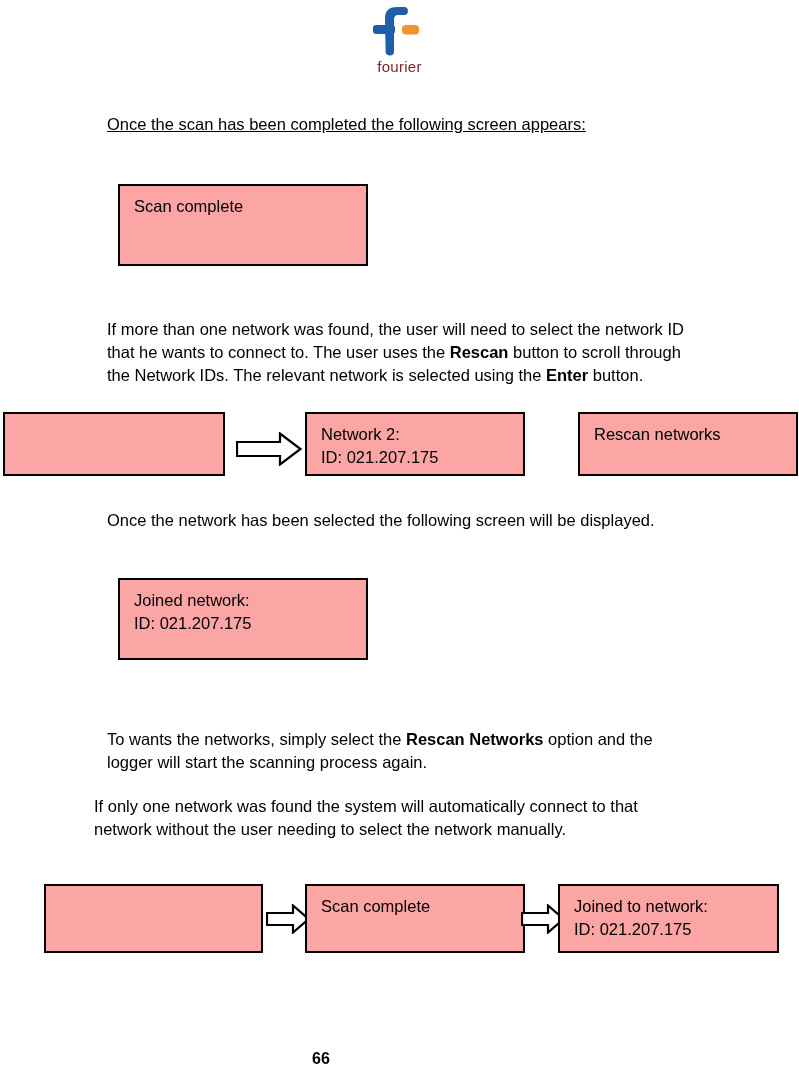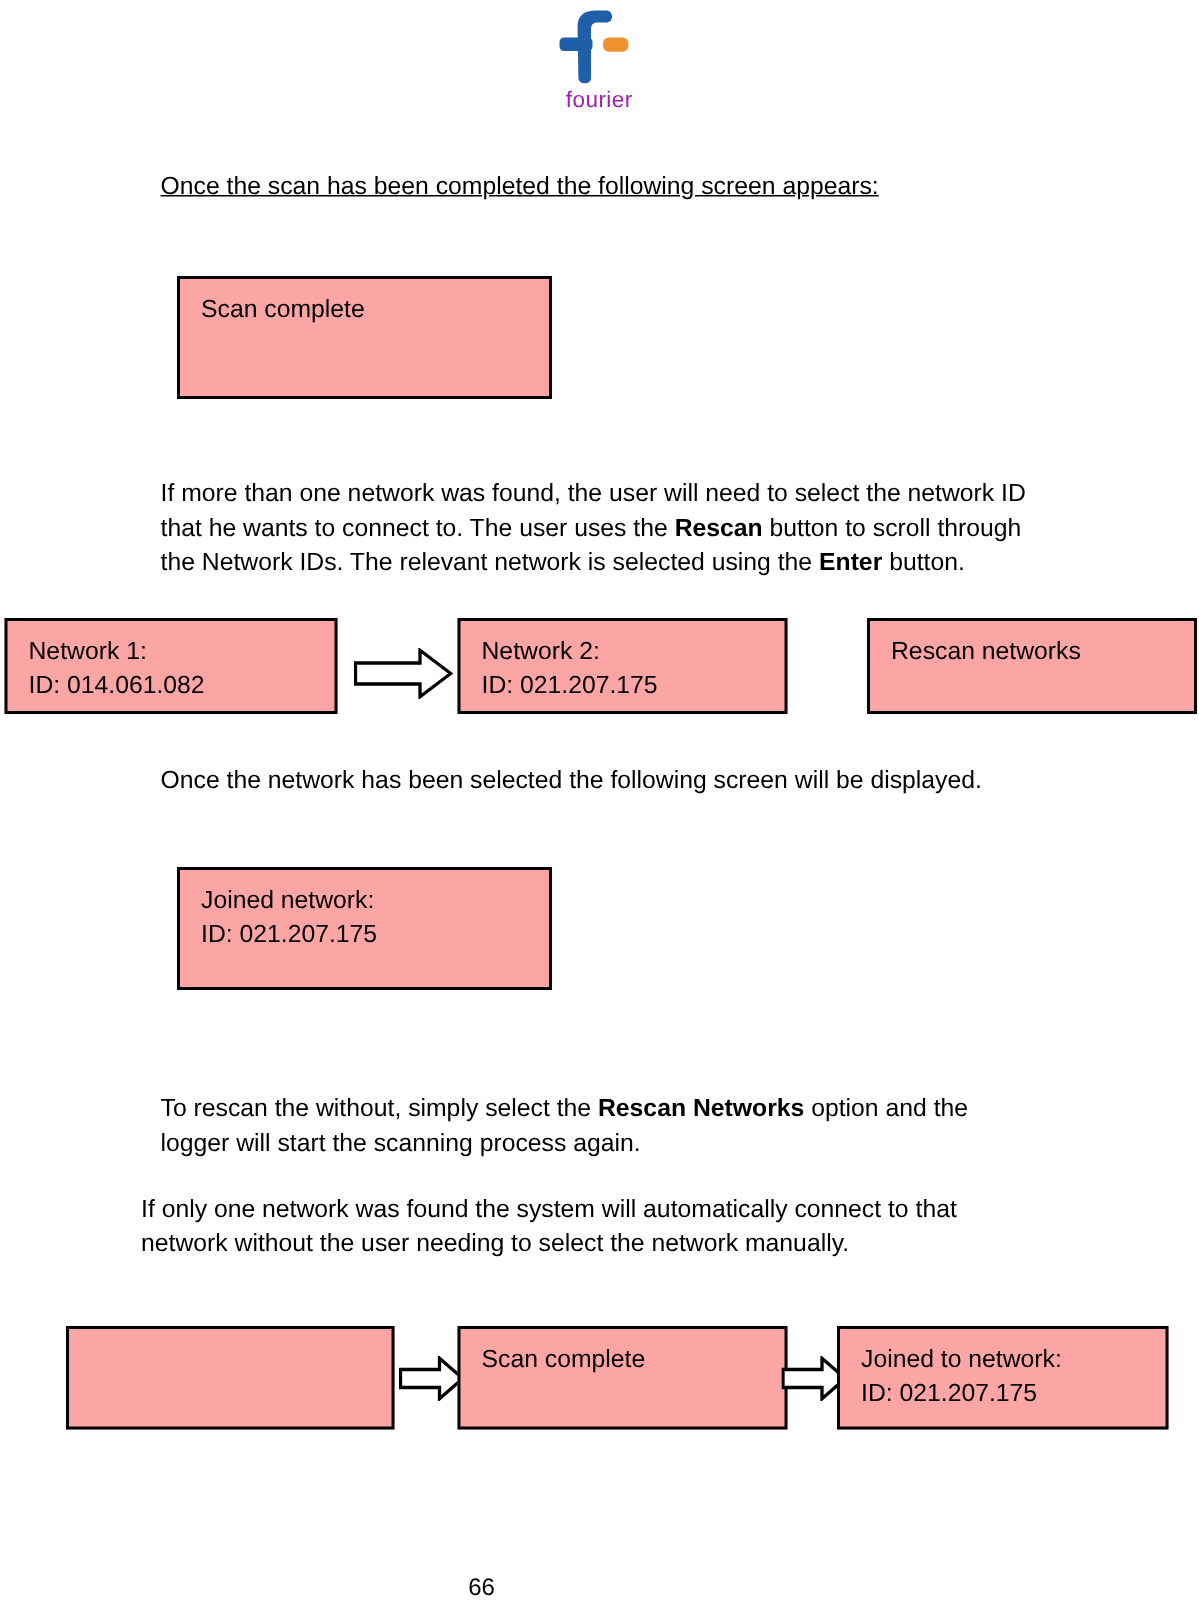--- a/index.html
+++ b/index.html
@@ -32,21 +32,21 @@
     height: 50px;
   }
   .wordmark {
     position: absolute;
     left: 0;
     top: 58px;
     width: 799px;
     text-align: center;
     font-size: 15px;
     letter-spacing: 0.3px;
-    color: #a21caf;
+    color: #7f1d1d;
   }
 
   
   .para {
     position: absolute;
     left: 107px;
     font-size: 16.5px;
     line-height: 23px;
     color: #000;
     white-space: pre-line;
@@ -100,20 +100,21 @@
 
   
   .page-number {
     position: absolute;
     left: 0;
     top: 1050px;
     width: 642px;
     text-align: center;
     font-size: 16px;
     color: #000;
+    font-weight: bold;
   }
 </style>
 </head>
 <body>
 
 <div class="logo-wrap">
   <div class="logo-mark">
     <svg width="58" height="50" viewBox="0 0 58 50" xmlns="http://www.w3.org/2000/svg">
 
       <path d="M18 12 C18 4, 23 1, 30 1 L37 1 C39.5 1, 41 2.5, 41 5 C41 7.5, 39.5 9, 37 9 L31 9 C28.5 9, 27 10.5, 27 13.5 L27 46 C27 48.2, 25.5 49.5, 23 49.5 C20.5 49.5, 18.6 48.2, 18.6 46 Z" fill="#1f5fa9"></path>
@@ -134,22 +135,20 @@
   <div class="lcdtext">Scan complete</div>
 </div>
 
 <div class="para" style="left:107px; top:295px; width:580px;">
   <span>If more than one network was found, the user will need to select the network ID that he wants to connect to. The user uses the </span><b>Rescan</b><span> button to scroll through the Network IDs. The relevant network is selected using the </span><b>Enter</b><span> button.</span>
 </div>
 
 <div class="lcdbox" style="left:3px; top:412px; width:222px; height:64px;">
   <div class="shadow"></div>
   <div class="shadow-inner"></div>
-  <div class="lcdtext">Network 1:
-ID: 014.061.082</div>
 </div>
 
 <div class="blockarrow" style="left:236px; top:432px;">
   <svg width="66" height="34" viewBox="0 0 66 34" xmlns="http://www.w3.org/2000/svg">
     <path d="M1 10 L44 10 L44 1.5 L64.5 17 L44 32.5 L44 24 L1 24 Z" fill="#ffffff" stroke="#000000" stroke-width="2.2" stroke-linejoin="miter"></path>
   </svg>
 </div>
 
 <div class="lcdbox" style="left:305px; top:412px; width:220px; height:64px;">
   <div class="shadow"></div>
@@ -167,21 +166,21 @@
 <div class="para" style="left:107px; top:509px; width:580px;">Once the network has been selected the following screen will be displayed.</div>
 
 <div class="lcdbox" style="left:118px; top:578px; width:250px; height:82px;">
   <div class="shadow"></div>
   <div class="shadow-inner"></div>
   <div class="lcdtext">Joined network:
 ID: 021.207.175</div>
 </div>
 
 <div class="para" style="left:107px; top:705px; width:580px;">
-  <span>To rescan the without, simply select the </span><b>Rescan Networks</b><span> option and the logger will start the scanning process again.</span>
+  <span>To wants the networks, simply select the </span><b>Rescan Networks</b><span> option and the logger will start the scanning process again.</span>
 </div>
 
 <div class="para" style="left:94px; top:795px; width:580px;">If only one network was found the system will automatically connect to that network without the user needing to select the network manually.</div>
 
 <div class="lcdbox" style="left:44px; top:884px; width:219px; height:69px;">
   <div class="shadow"></div>
   <div class="shadow-inner"></div>
 </div>
 
 <div class="blockarrow" style="left:266px; top:904px;">

